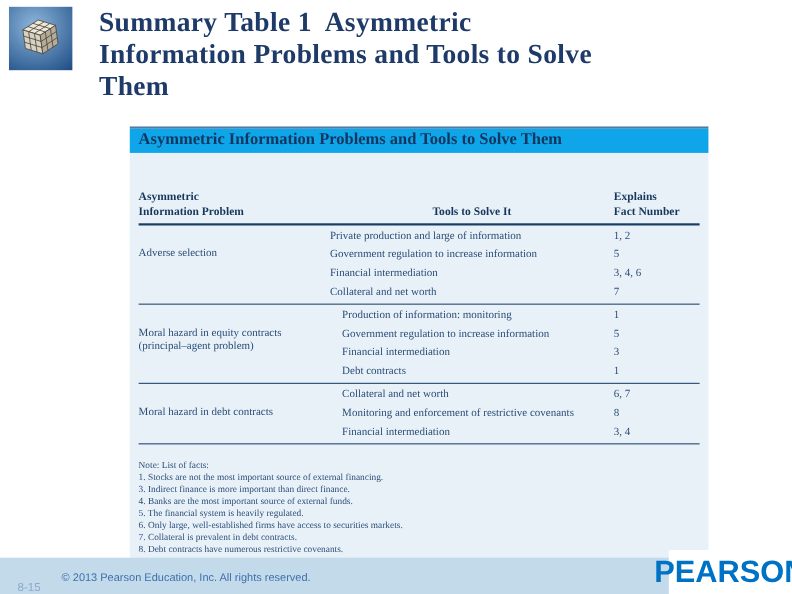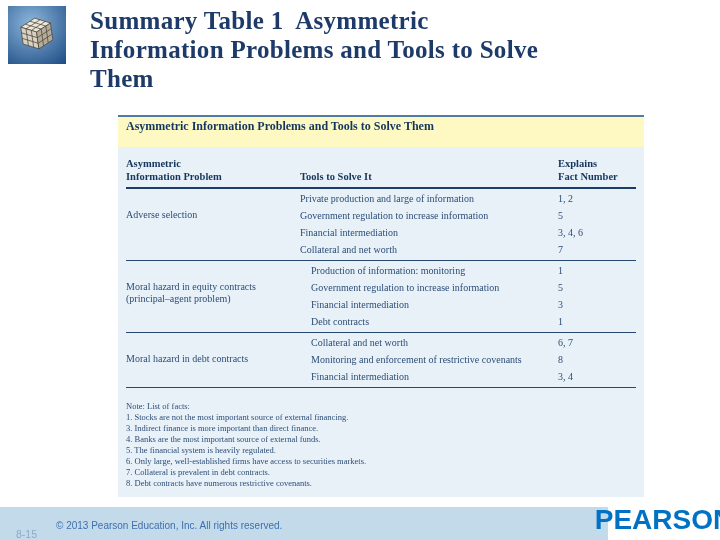--- a/index.html
+++ b/index.html
@@ -15,31 +15,31 @@
     position:absolute; left:90px; top:6px; width:620px;
     color:#1d3a68; font-weight:bold; font-size:25px; line-height:1.16;
     letter-spacing:0.3px;
   }
   
   .table-wrap {
     position:absolute; left:118px; top:115px; width:526px;
     background:#e8f1f8; border-top:2px solid #4f7ba6;
   }
   .caption {
-    background:#fef9c3; color:#12365f; font-weight:bold;
-    font-size:12px; padding:2px 8px 13px 8px;
+    background:#0ea5e9; color:#12365f; font-weight:bold;
+    font-size:15px; padding:2px 8px 3px 8px;
   }
   .tbody { padding:11px 8px 8px 8px; color:#2c4d77; }
   .chead {
     display:flex; align-items:flex-end;
     border-bottom:2px solid #1b3c66; padding-bottom:3px;
-    color:#16365c; font-weight:bold; font-size:10.5px; line-height:1.22;
+    color:#16365c; font-weight:bold; font-size:10.5px; line-height:1.22;margin-top:24px;
   }
   .c1 { width:174px; }
-  .c2 { flex:1; }
+  .c2 { flex:1;text-align:center; }
   .c3 { width:78px; }
   .group { display:flex; padding:1px 0 2px 0; }
   .group + .group { border-top:1px solid #26486f;gap:11px; }
   .groups { border-bottom:1px solid #26486f; }
   .problem { font-size:10px; line-height:12.5px; padding-top:19px; }
   .rows { flex:1; }
   .row { display:flex; height:17px; align-items:center; font-size:10px; }
   .tool { flex:1; }
   .facts { width:78px; }
   .note { margin-top:13px; font-size:8.5px; line-height:11px; color:#2c4d77; }

